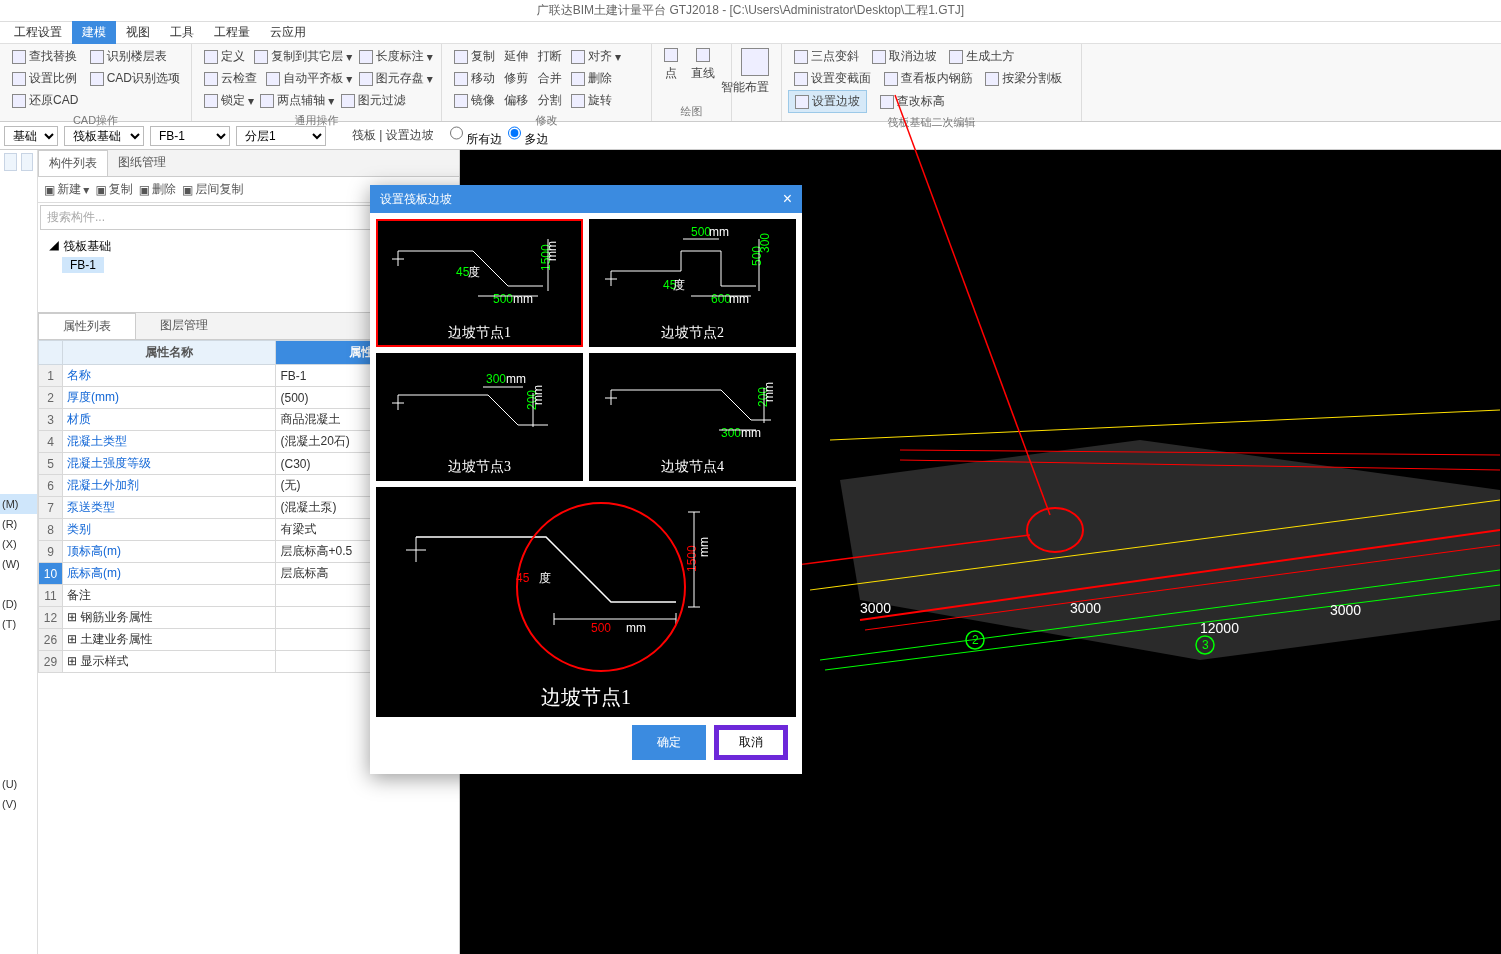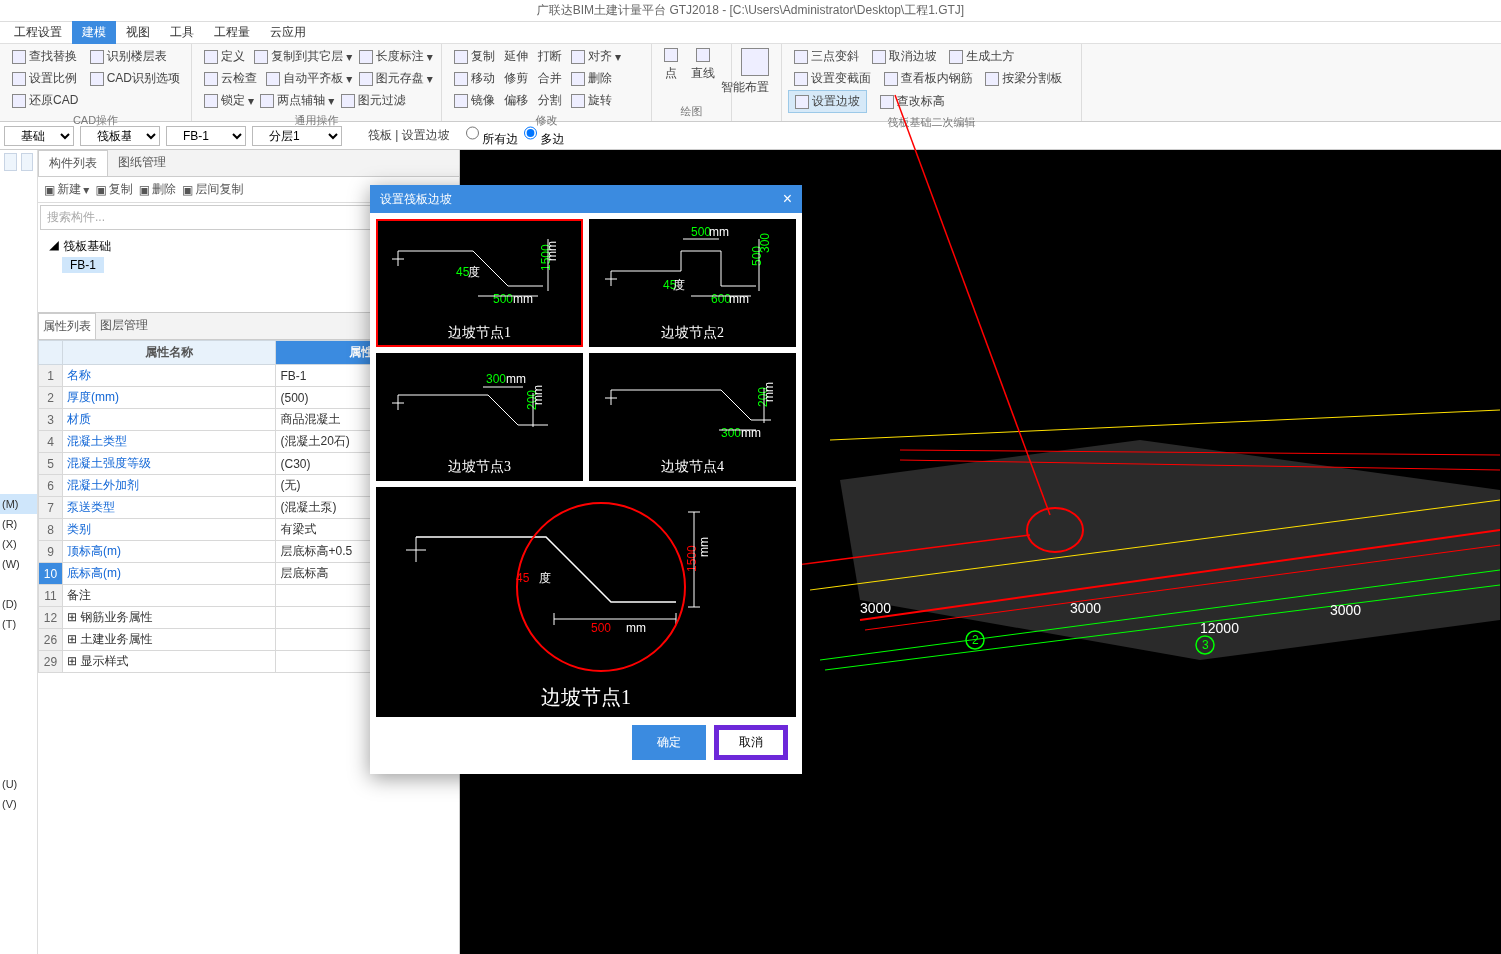--- a/index.html
+++ b/index.html
@@ -9,37 +9,37 @@
 .menubar span{padding:3px 10px;color:#333;cursor:pointer}
 .menubar span.active{background:#3b8be0;color:#fff}
 .ribbon{height:78px;display:flex;border-bottom:1px solid #ccc;background:#f8f8f8}
 .rgroup{border-right:1px solid #ddd;padding:2px 6px;display:flex;flex-direction:column;justify-content:space-between}
 .rgroup .gtitle{text-align:center;color:#777;font-size:11px;padding-top:2px}
 .rbtns{display:flex;flex-wrap:wrap;gap:1px}
 .rbtn{padding:2px 6px;color:#444;display:flex;align-items:center;gap:3px;white-space:nowrap;cursor:pointer}
 .rbtn.hl{background:#d6e9f8;border:1px solid #9cc9e8}
 .ico{display:inline-block;width:14px;height:14px;border:1px solid #888;background:#eef}
 .selrow{height:28px;display:flex;align-items:center;padding:0 4px;gap:6px;border-bottom:1px solid #ccc}
-.selrow select,.selrow input{height:20px;border:1px solid #bbb;padding:0 12px;background:#fff}
+.selrow select,.selrow input{height:20px;border:1px solid #bbb;padding:0 4px;background:#fff}
 .main{display:flex;height:calc(954px - 22px - 22px - 78px - 28px)}
 .leftcol{width:38px;background:#fff;border-right:1px solid #ddd;display:flex;flex-direction:column}
 .leftitem{padding:4px 2px;color:#333;text-align:left;font-size:11px;white-space:nowrap;overflow:hidden}
 .leftitem.sel{background:#cfe6fb}
 .mid{width:422px;display:flex;flex-direction:column;border-right:1px solid #ccc}
 .tabrow{display:flex;border-bottom:1px solid #ccc;background:#f3f3f3}
 .tabrow span{padding:4px 10px;color:#555;cursor:pointer}
 .tabrow span.act{background:#fff;border:1px solid #ccc;border-bottom:none}
 .toolbar2{display:flex;gap:6px;padding:4px 6px;border-bottom:1px solid #ddd;color:#555}
 .toolbar2 span{cursor:pointer;display:flex;align-items:center;gap:2px}
 .search{border:1px solid #ccc;padding:3px 6px;color:#aaa;margin:2px}
 .tree{padding:4px 10px;min-height:60px}
 .tree .node{padding:2px 0}
 .tree .leaf{background:#cfe6fb;display:inline-block;padding:1px 8px;margin-left:14px}
 .proptabs{display:flex;border-top:1px solid #ccc;border-bottom:1px solid #ccc;background:#f3f3f3;margin-top:20px}
-.proptabs span{padding:4px 4px;color:#555}
+.proptabs span{padding:4px 24px;color:#555}
 .proptabs span.act{background:#fff;border:1px solid #ccc;border-bottom:none}
 table.props{width:100%;border-collapse:collapse}
 table.props th{background:#e8f2fb;border:1px solid #cfd8e0;padding:3px;text-align:center;color:#555}
 table.props th.valh{background:#3b8be0;color:#fff}
 table.props td{border:1px solid #d8d8d8;padding:2px 4px;color:#333}
 table.props td.rn{background:#f0f0f0;text-align:center;width:24px;color:#666}
 table.props td.ln{color:#1166d6}
 table.props tr.sel td.rn{background:#3b8be0;color:#fff}
 .canvas{flex:1;background:#000;position:relative;overflow:hidden}
 .dlg{position:absolute;left:370px;top:185px;width:432px;background:#fff;box-shadow:0 4px 20px rgba(0,0,0,.4);z-index:50}

